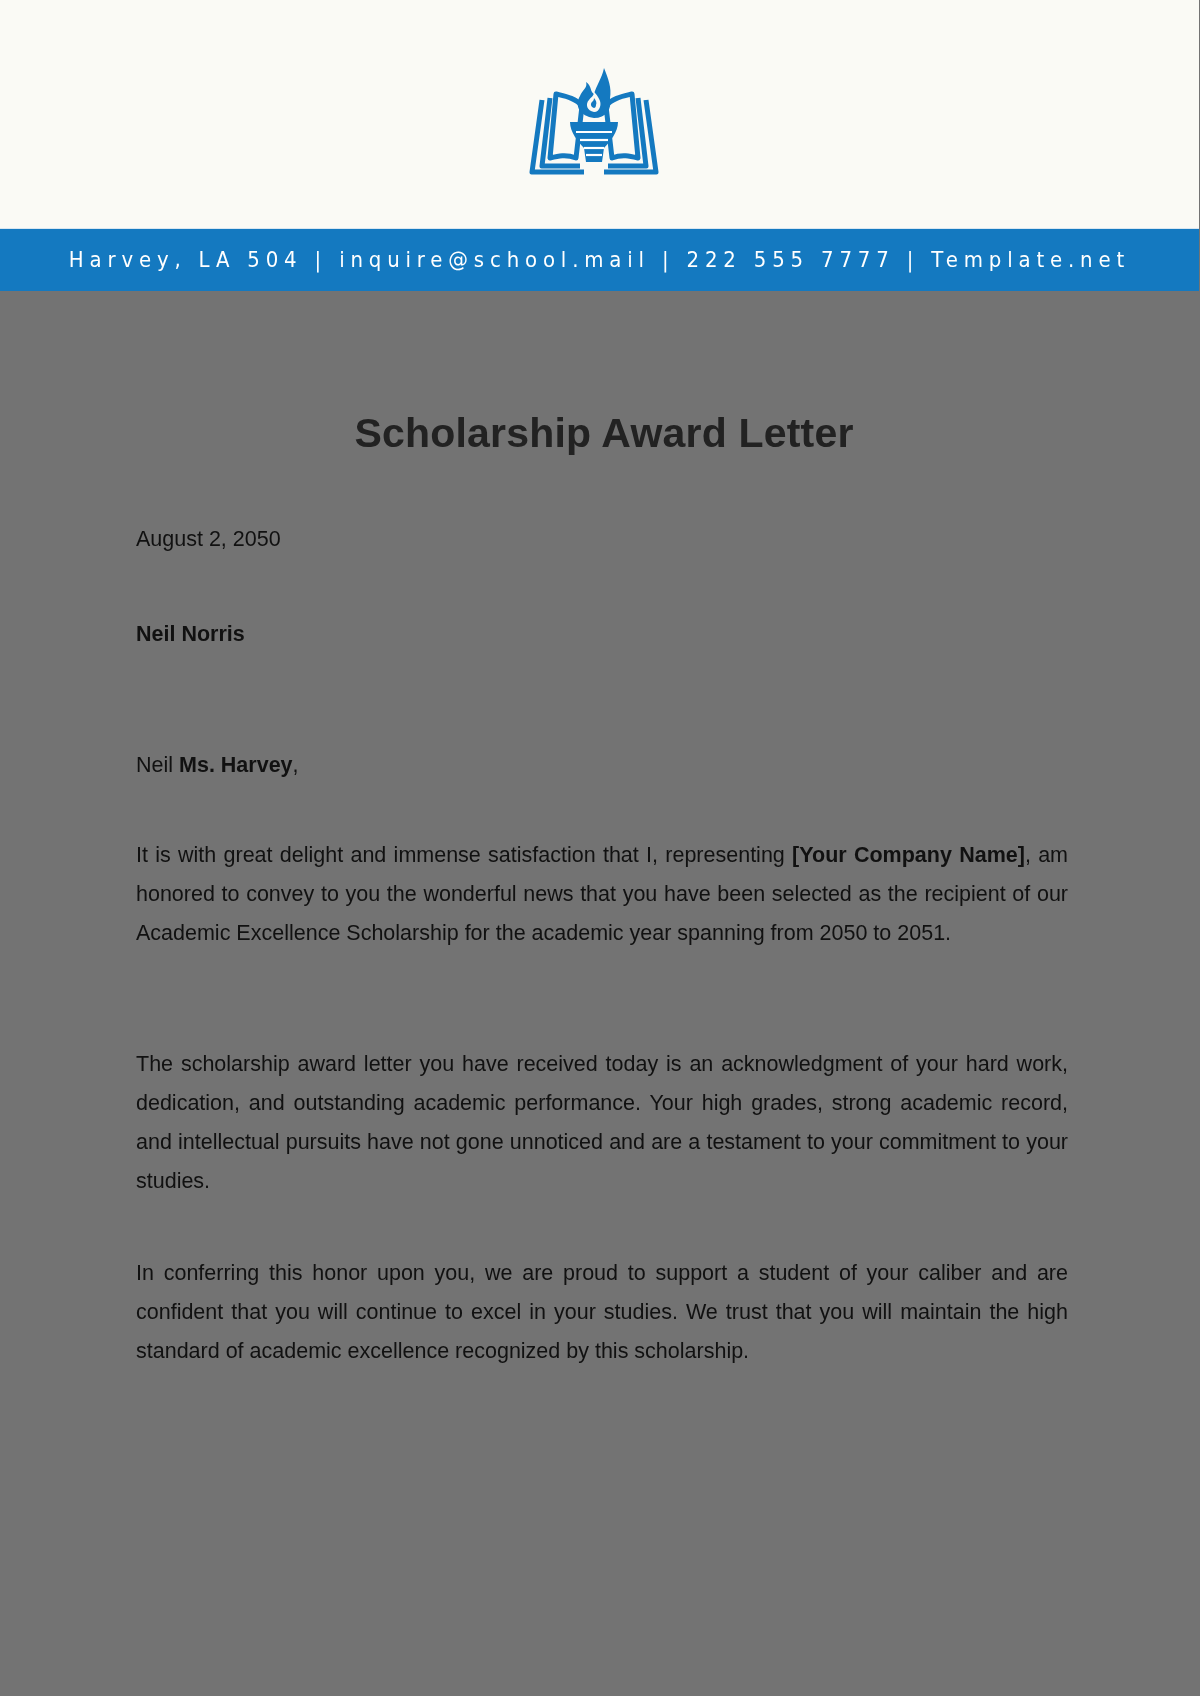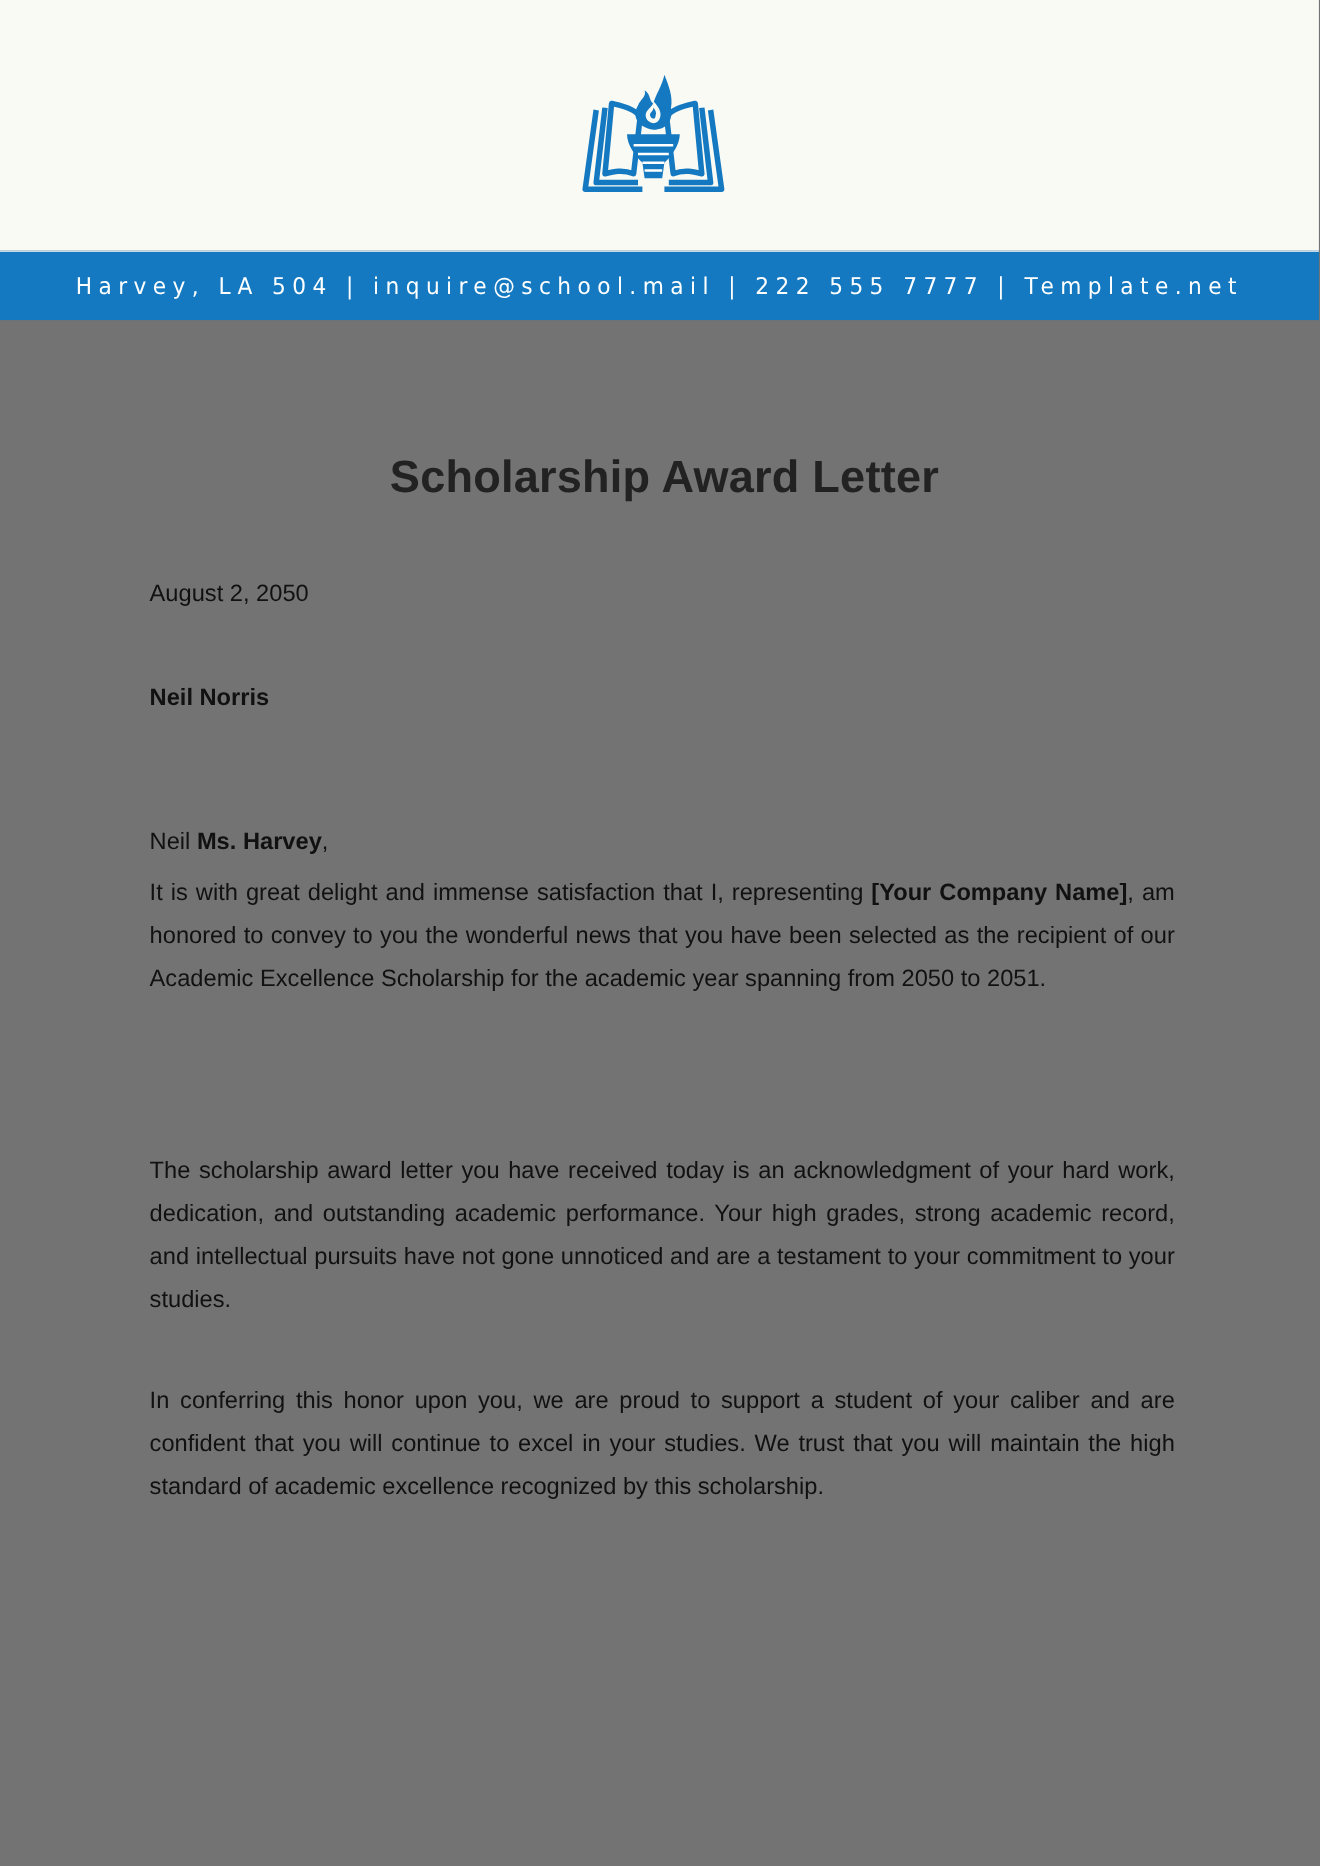--- a/index.html
+++ b/index.html
@@ -27,21 +27,21 @@
     .title {
       position: absolute; left: 0; top: 410px; width: 1208px; text-align: center;
       font-size: 41px; font-weight: bold; color: #222222; letter-spacing: 0.2px;
     }
     .body-block { position: absolute; left: 136px; width: 932px; font-size: 21.5px; line-height: 39px; color: #111111; }
     .date { top: 520px; }
     .recipient-name { top: 615px; font-weight: bold; }
     .recipient-email { top: 667px; font-weight: bold; }
     .salutation { top: 746px; }
     .para { text-align: justify; }
-    .p1 { top: 792px; }
+    .p1 { top: 836px; }
     .p2 { top: 1045px; }
     .p3 { top: 1254px; }
     .closing { top: 1424px; }
     b { font-weight: bold; }
   </style>
 </head>
 <body>
 
 <div class="page">
 

